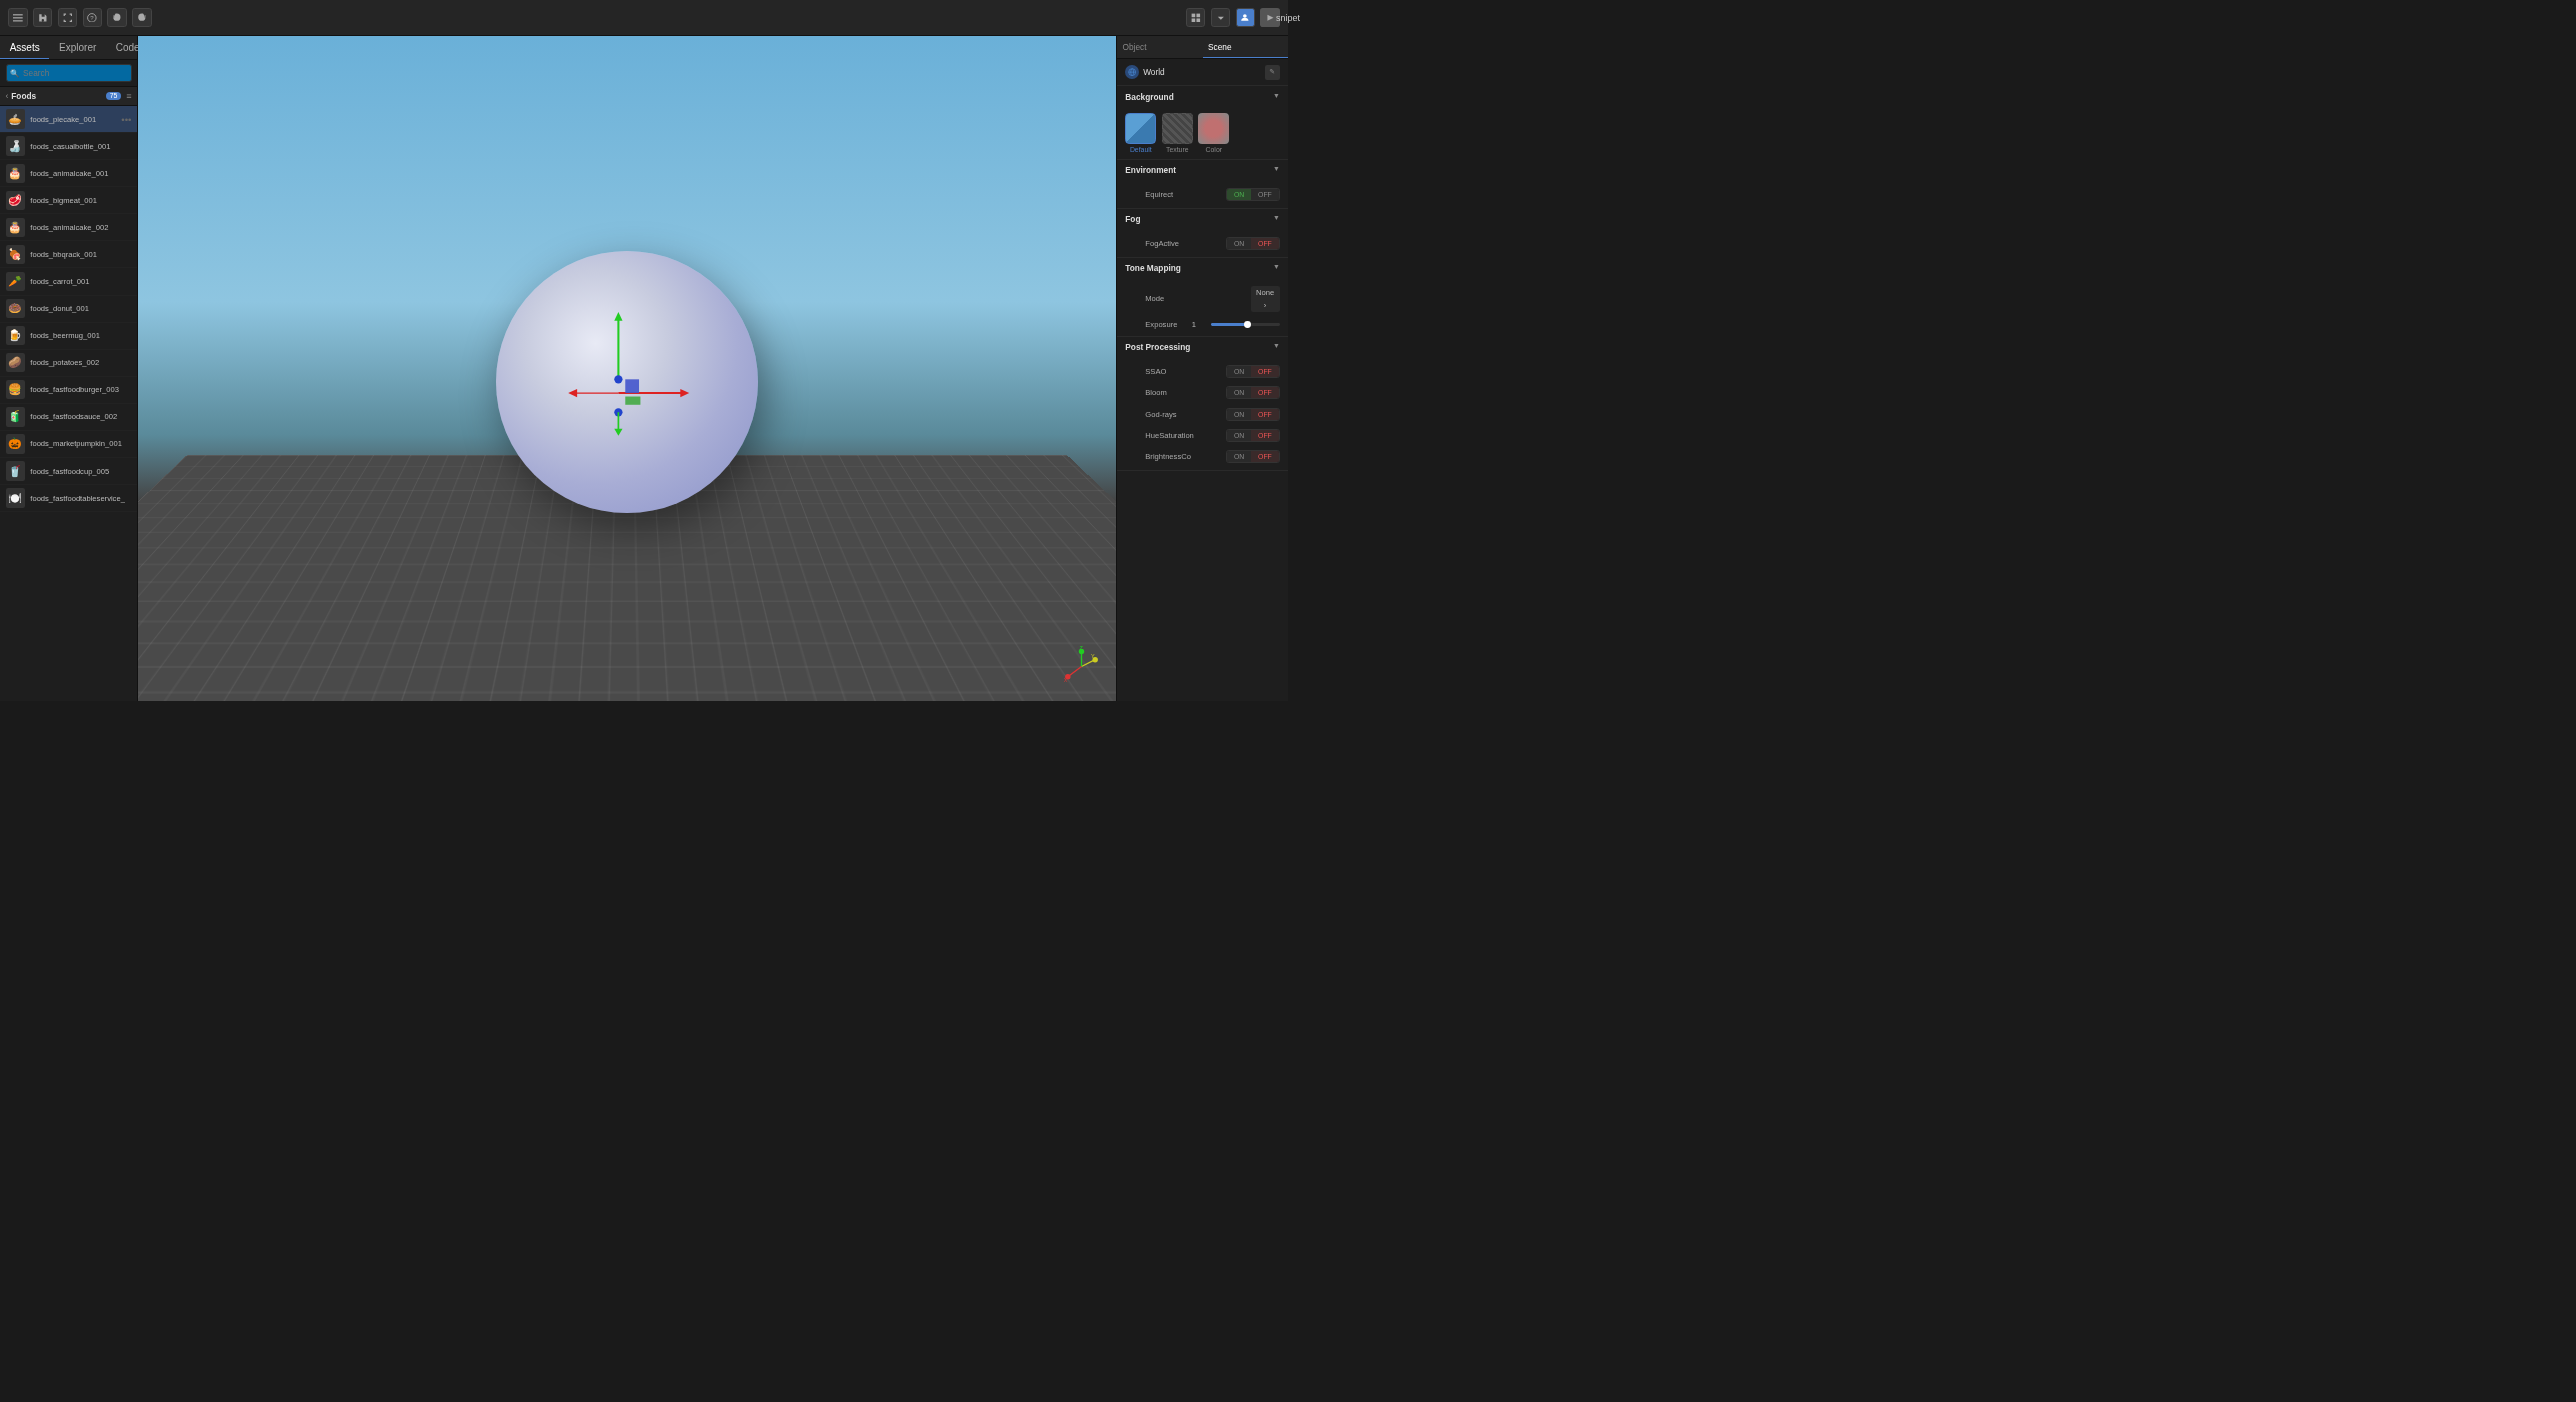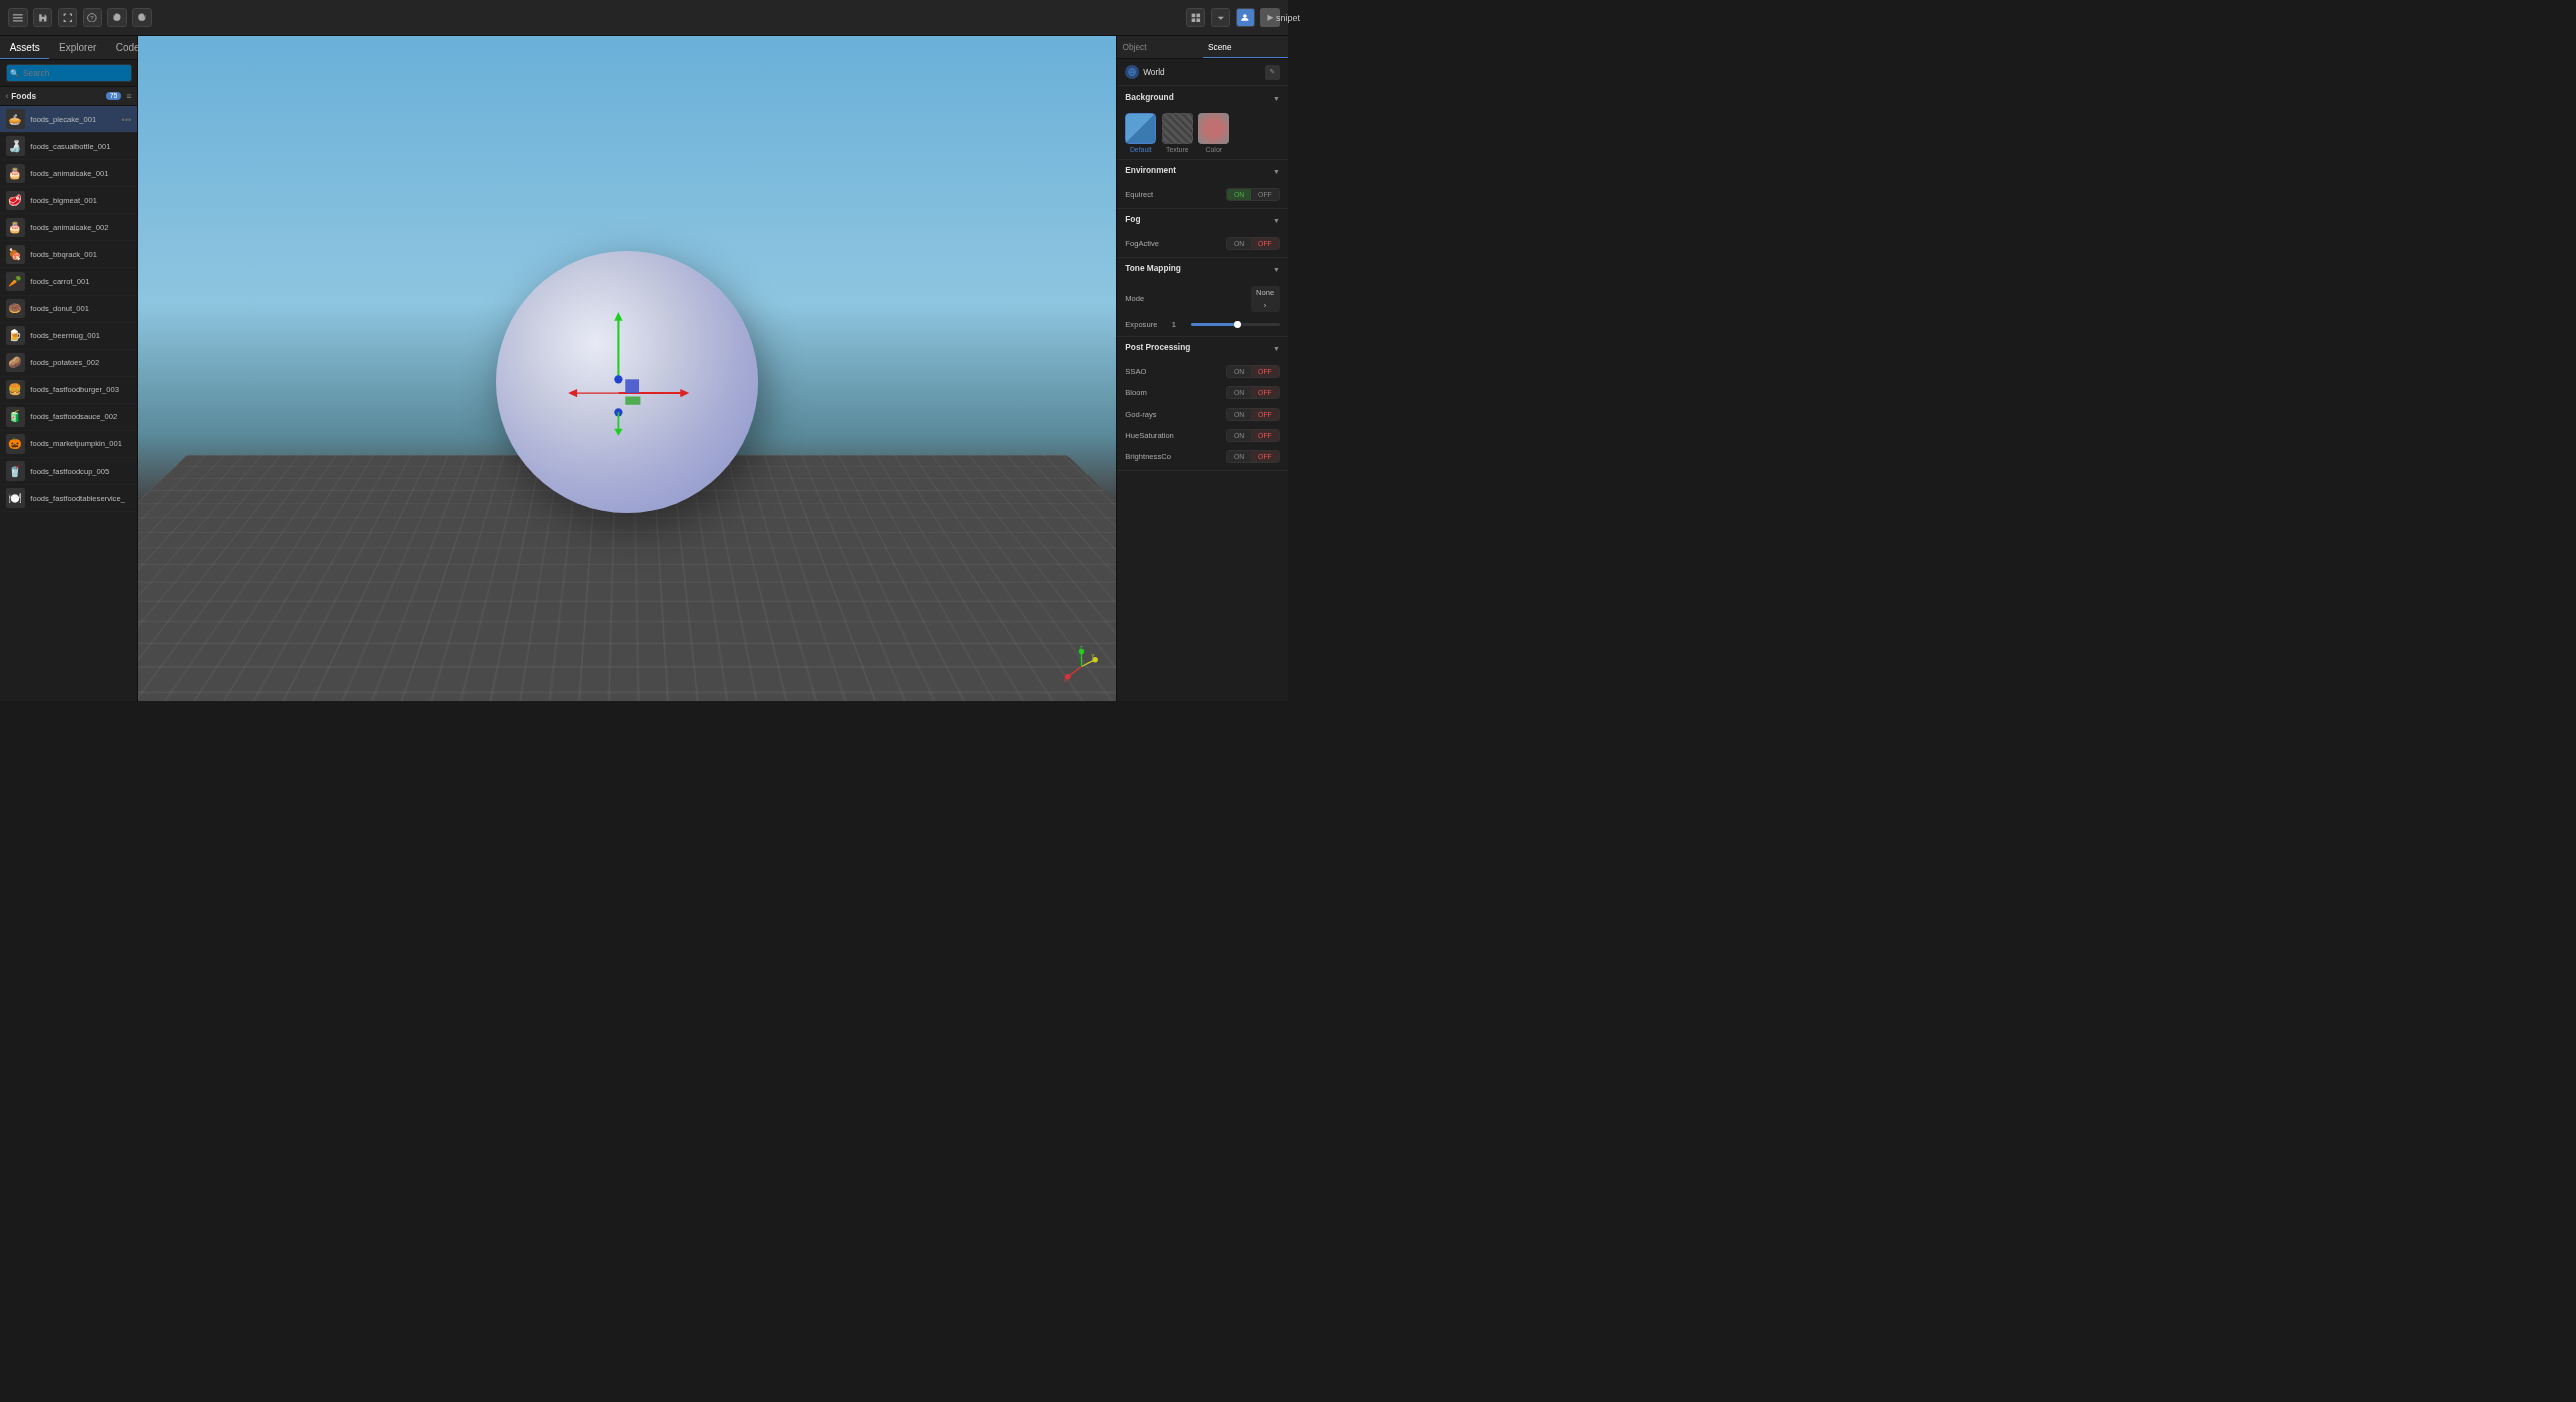--- a/index.html
+++ b/index.html
@@ -275,21 +275,21 @@
       border-bottom: 1.4px solid #4a7fcc;
     }
 
     .panel-section {
       border-bottom: 0.7px solid #2a2a2a;
       padding: 0;
     }
 
     .panel-section-header {
       display: flex;
-      align-items: flex-end;
+      align-items: flex-start;
       padding: 5.5px 8.3px;
       cursor: pointer;
       background: #1e1e1e;
     }
     .section-title {
       color: #ddd;
       font-size: 8.3px;
       font-weight: 600;
       flex: 1;
     }
@@ -403,20 +403,21 @@
       background: #2d4a2d;
       color: #4caf50;
     }
     .toggle-btn.off-active {
       background: #3a2a2a;
       color: #e55;
     }
 
     .section-content {
       padding: 2.8px 0;
+      margin-left: 20px;
     }
 
     
     .mode-row {
       display: flex;
       align-items: center;
       padding: 4.1px 8.3px;
     }
     .mode-label {
       color: #aaa;

